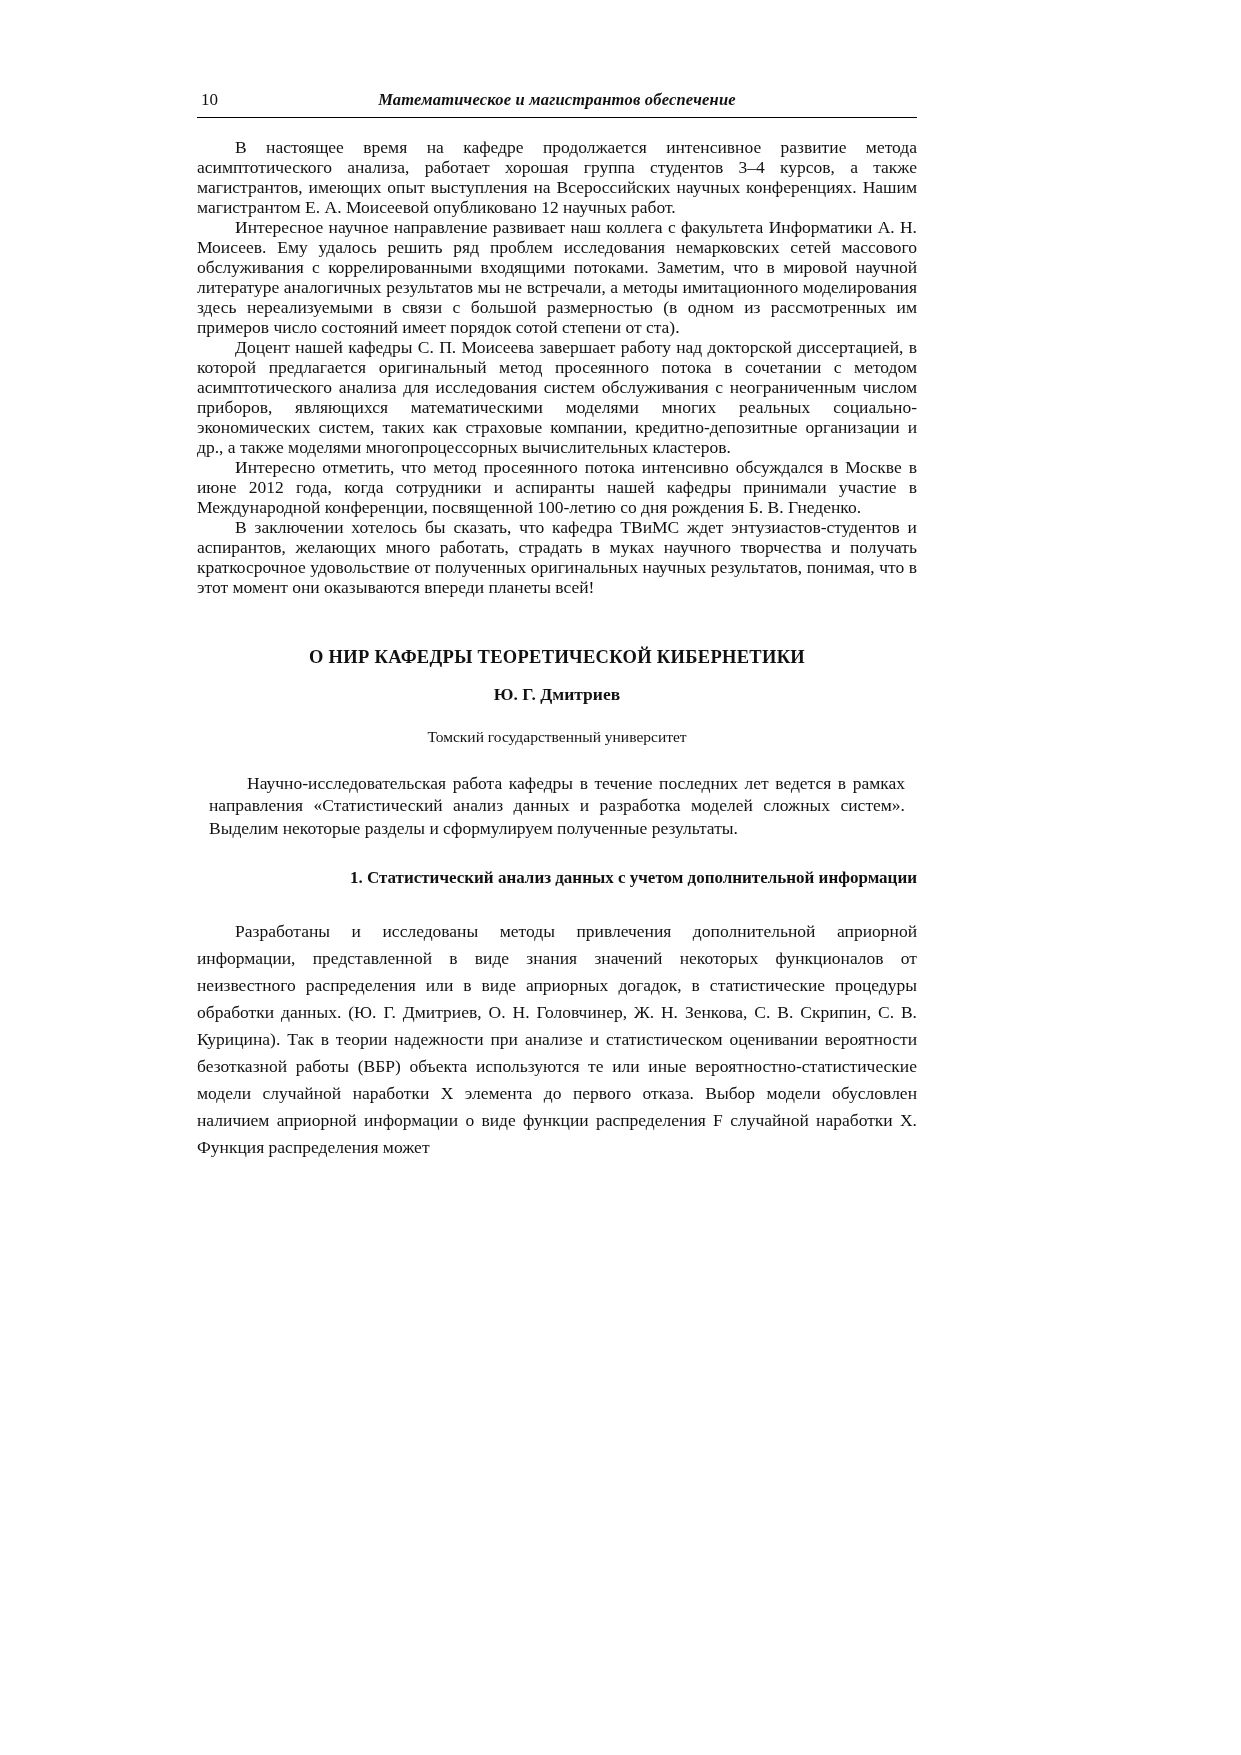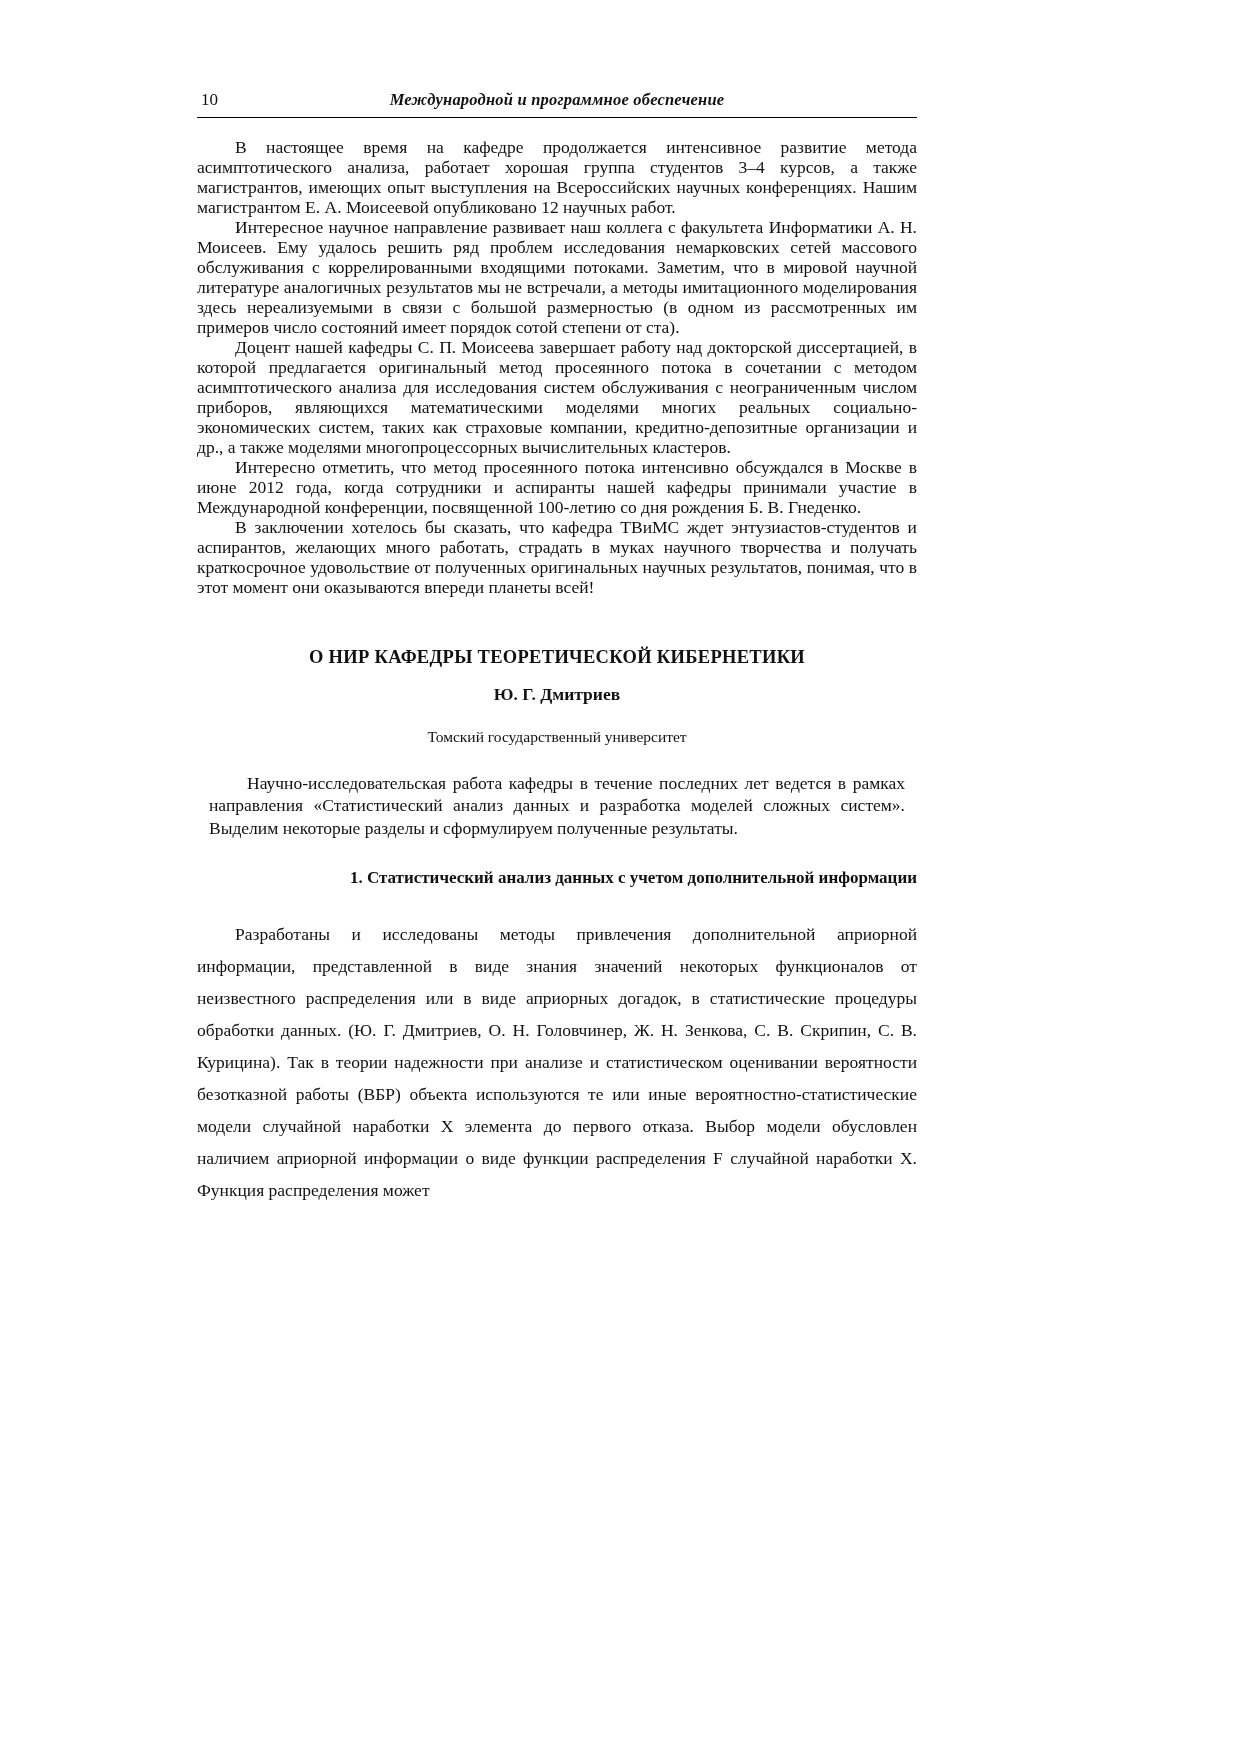--- a/index.html
+++ b/index.html
@@ -91,37 +91,37 @@
   }
   .section-heading {
     margin-top: 29px;
     text-align: right;
     font-weight: bold;
     font-size: 17px;
   }
   .article-body {
     margin-top: 30px;
     font-size: 17.5px;
-    line-height: 32px;
+    line-height: 27px;
     text-align: justify;
   }
   .article-body p {
     margin: 0;
     text-indent: 38px;
   }
 </style>
 </head>
 <body>
 
 <div class="page">
   <div class="content">
 
     <div class="header-row">
       <span class="page-number">10</span>
-      <div class="running-title">Международной и программное обеспечение</div>
+      <div class="running-title">Математическое и магистрантов обеспечение</div>
     </div>
     <hr class="header-rule">
 
     <div class="body-text">
       <p>В настоящее время на кафедре продолжается интенсивное развитие метода асимптотического анализа, работает хорошая группа студентов 3–4 курсов, а также магистрантов, имеющих опыт выступления на Всероссийских научных конференциях. Нашим магистрантом Е. А. Моисеевой опубликовано 12 научных работ.</p>
       <p>Интересное научное направление развивает наш коллега с факультета Информатики А. Н. Моисеев. Ему удалось решить ряд проблем исследования немарковских сетей массового обслуживания с коррелированными входящими потоками. Заметим, что в мировой научной литературе аналогичных результатов мы не встречали, а методы имитационного моделирования здесь нереализуемыми в связи с большой размерностью (в одном из рассмотренных им примеров число состояний имеет порядок сотой степени от ста).</p>
       <p>Доцент нашей кафедры С. П. Моисеева завершает работу над докторской диссертацией, в которой предлагается оригинальный метод просеянного потока в сочетании с методом асимптотического анализа для исследования систем обслуживания с неограниченным числом приборов, являющихся математическими моделями многих реальных социально-экономических систем, таких как страховые компании, кредитно-депозитные организации и др., а также моделями многопроцессорных вычислительных кластеров.</p>
       <p>Интересно отметить, что метод просеянного потока интенсивно обсуждался в Москве в июне 2012 года, когда сотрудники и аспиранты нашей кафедры принимали участие в Международной конференции, посвященной 100-летию со дня рождения Б. В. Гнеденко.</p>
       <p>В заключении хотелось бы сказать, что кафедра ТВиМС ждет энтузиастов-студентов и аспирантов, желающих много работать, страдать в муках научного творчества и получать краткосрочное удовольствие от полученных оригинальных научных результатов, понимая, что в этот момент они оказываются впереди планеты всей!</p>
     </div>

